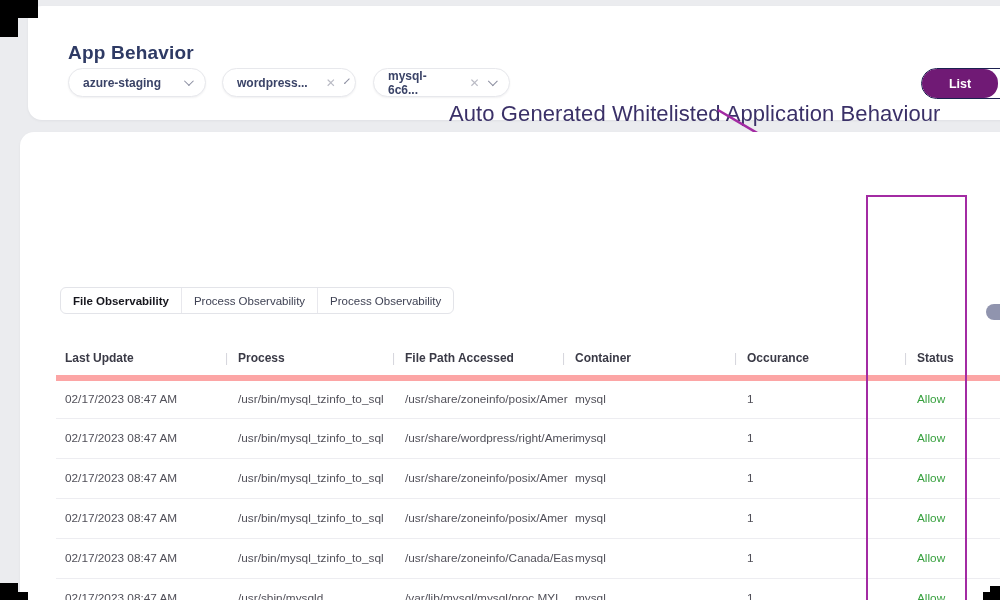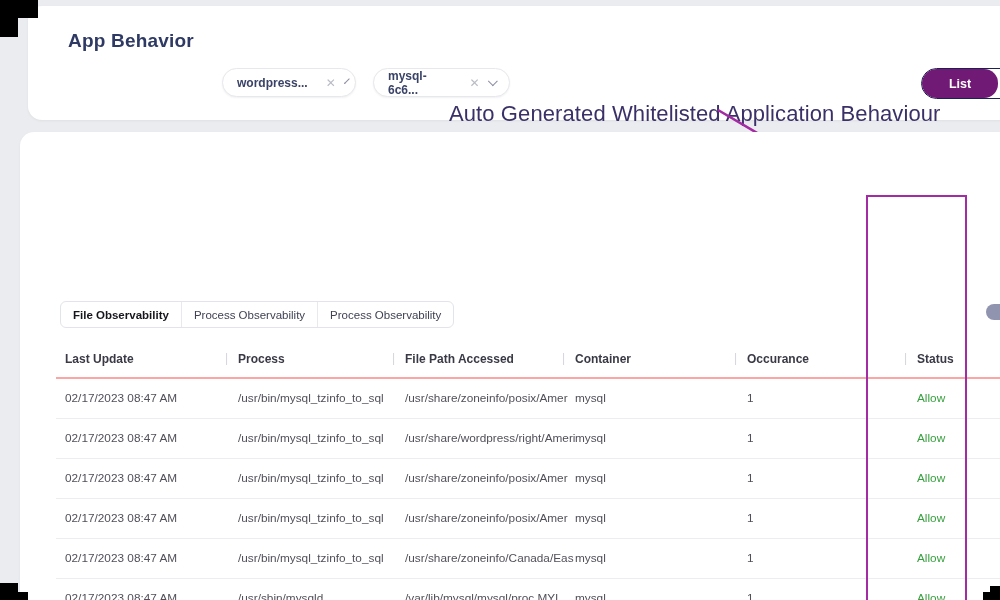--- a/index.html
+++ b/index.html
@@ -19,21 +19,21 @@
     box-shadow: 0 1px 3px rgba(20,20,40,0.05);
   }
   .table-card {
     position: absolute; left: 20px; top: 132px; width: 1000px; height: 480px;
     background: #ffffff; border-radius: 14px;
     box-shadow: 0 1px 3px rgba(20,20,40,0.05);
   }
 
   
   .page-title {
-    position: absolute; left: 40px; top: 24px;
+    position: absolute; left: 40px; top: 36px;
     font-size: 19px; font-weight: bold; color: #2e3a64; letter-spacing: 0.2px;
   }
   .chip {
     position: absolute; top: 62px; height: 29px;
     background: #fff; border: 1px solid #e7e8ec; border-radius: 15px;
     box-shadow: 0 1px 2px rgba(20,20,40,0.06);
     display: flex; align-items: center; gap: 9px; padding: 0 14px;
     font-size: 12px; font-weight: bold; color: #3a4367;
   }
   .chip-1 { left: 40px; width: 138px; }
@@ -67,21 +67,21 @@
     margin-top: 15px;
   }
   .arrow-svg { position: absolute; left: 700px; top: 100px; width: 185px; height: 115px; pointer-events: none; }
   .highlight-box {
     position: absolute; left: 866px; top: 195px; width: 101px; height: 420px;
     border: 2.5px solid #a32ba3; border-bottom: none;
   }
 
   
   .tabs {
-    position: absolute; left: 40px; top: 169px; height: 27px;
+    position: absolute; left: 40px; top: 155px; height: 27px;
     display: flex; border: 1px solid #e3e4e9; border-radius: 6px; background: #fff;
     overflow: hidden;
   }
   .tab {
     display: flex; align-items: center; padding: 0 12px;
     font-size: 11.5px; color: #3f4254; white-space: nowrap;
     border-right: 1px solid #e8e8ed;
   }
   .tab:last-child { border-right: none; }
   .tab.active { font-weight: bold; color: #15151c; }
@@ -91,21 +91,21 @@
   }
 
   
   table.behavior {
     position: absolute; left: 36px; top: 208px; width: 976px;
     border-collapse: collapse; table-layout: fixed;
   }
   table.behavior th {
     height: 38px; text-align: left; vertical-align: middle;
     font-size: 12px; font-weight: bold; color: #3a3a46;
-    border-bottom: 2px solid #fca5a5; position: relative;
+    border-bottom: 6px solid #fca5a5; position: relative;
   }
   table.behavior th .sep {
     position: absolute; left: -13px; top: 11px;
     color: #d4d4dc; font-weight: normal; font-size: 12px;
   }
   table.behavior td {
     height: 40px; vertical-align: middle;
     font-size: 11.8px; color: #515059;
     border-bottom: 1px solid #ededf1;
     white-space: nowrap; overflow: hidden;
@@ -117,20 +117,25 @@
   .black-rect { position: absolute; background: #000; }
 </style>
 </head>
 <body>
 
 <div class="stage">
 
   <div class="header-card">
     <div class="page-title">App Behavior</div>
 
+    <div class="chip chip-1">
+      <span>azure-staging</span>
+      <span class="spacer"></span>
+      <span class="chev"></span>
+    </div>
     <div class="chip chip-2">
       <span>wordpress...</span>
       <span class="spacer"></span>
       <span class="x-icon">✕</span>
       <span class="chev"></span>
     </div>
     <div class="chip chip-3">
       <span>mysql-6c6...</span>
       <span class="spacer"></span>
       <span class="x-icon">✕</span>

